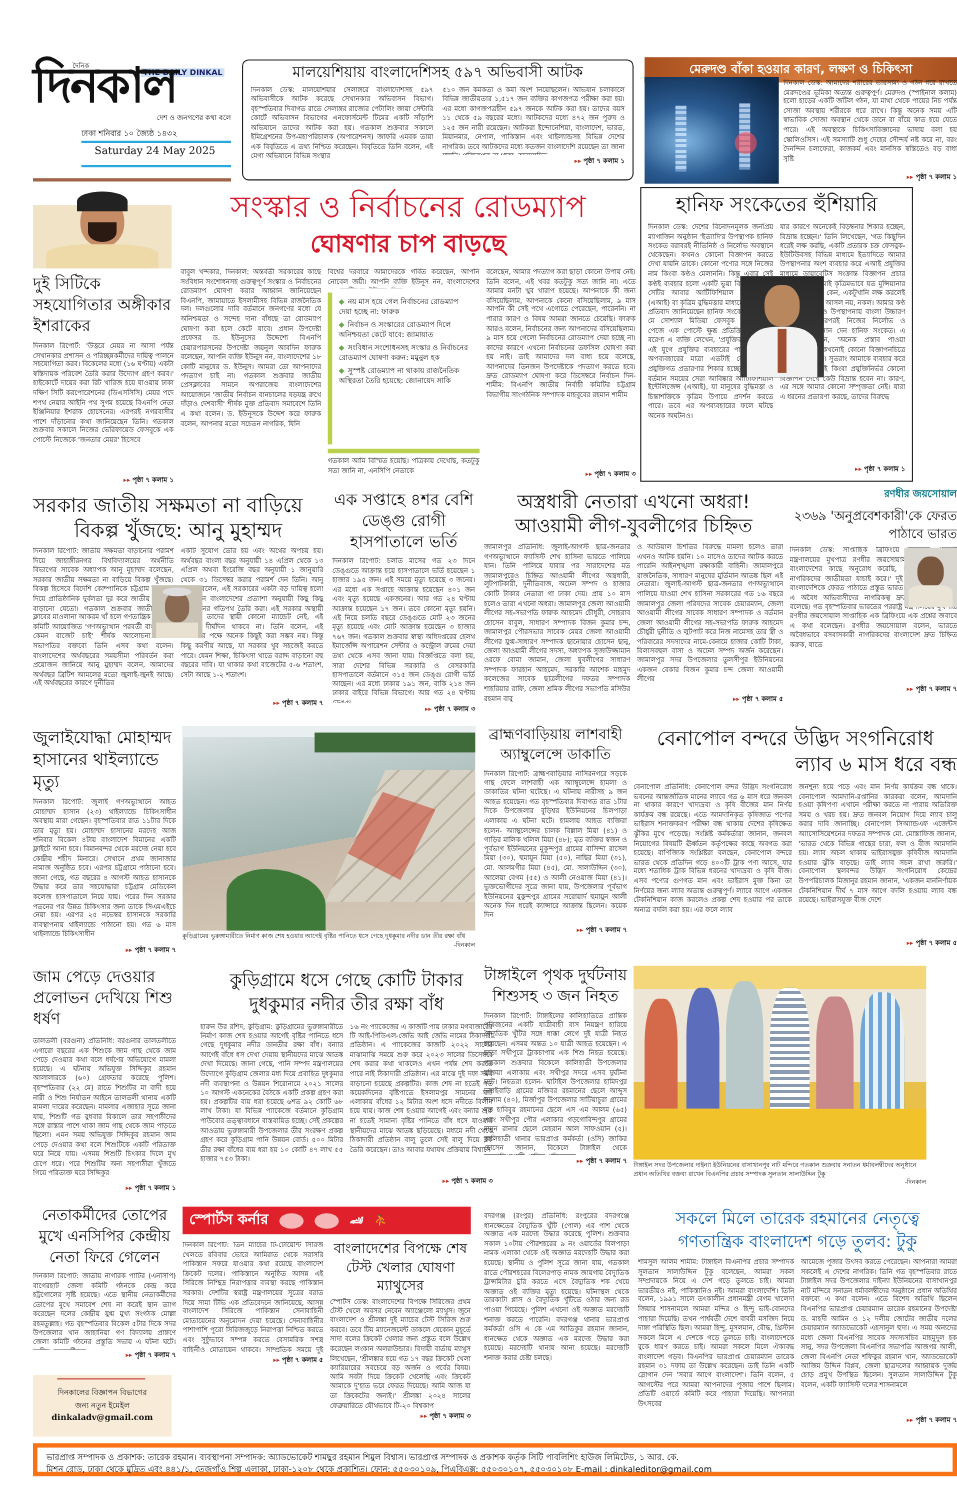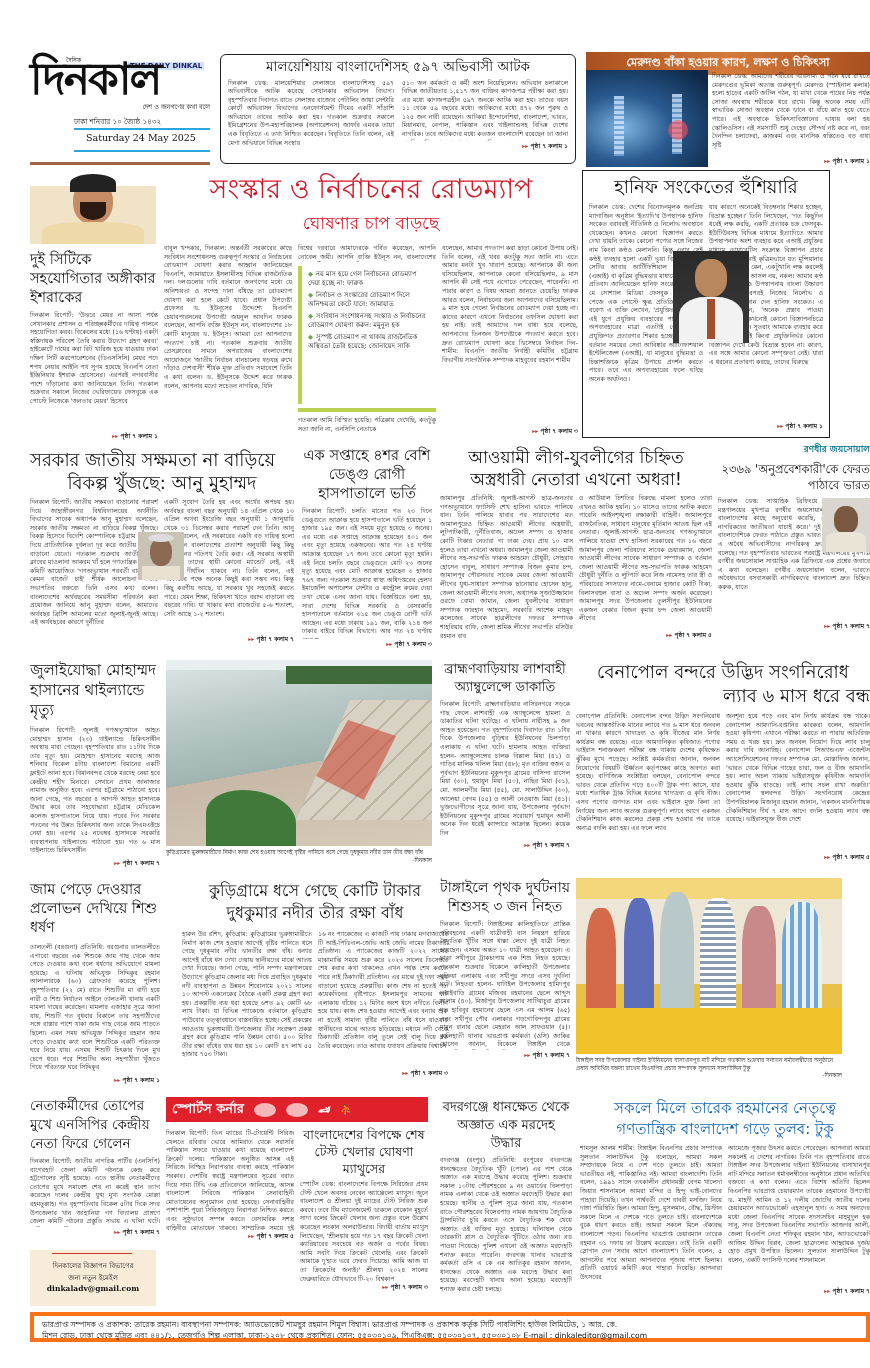--- a/index.html
+++ b/index.html
@@ -72,21 +72,21 @@
   <div style="position:absolute;left:12px;top:50px;width:102px;height:22px;border-radius:40% 40% 0 0;background:#eed9a8"></div>
 </div>
 <div class="abs" style="left:30px;top:250px;width:128px">
   <div class="hl" style="font-size:14.5px;font-weight:normal;text-align:left;line-height:19px">দুই সিটিকে সহযোগিতার অঙ্গীকার ইশরাকের</div>
   <div class="txt" style="height:120px;margin-top:4px">দিনকাল রিপোর্ট: 'উত্তরে মেয়র না আসা পর্যন্ত সেখানকার প্রশাসন ও পরিচ্ছন্নকর্মীদের দায়িত্ব পালনে সহযোগিতা করব। বিকেলের মধ্যে (১৬ ঘণ্টায়) একটা স্বস্তিদায়ক পরিবেশ তৈরি করার উদ্যোগ গ্রহণ করব।' হাইকোর্টে দায়ের করা রিট খারিজ হয়ে যাওয়ায় ঢাকা দক্ষিণ সিটি করপোরেশনের (ডিএসসিসি) মেয়র পদে শপথ নেয়ার আইনি পথ সুগম হয়েছে বিএনপি নেতা ইঞ্জিনিয়ার ইশরাক হোসেনের। এরপরই নগরবাসীর পাশে দাঁড়ানোর কথা জানিয়েছেন তিনি। গতকাল শুক্রবার সকালে নিজের ভেরিফায়েড ফেসবুকে এক পোস্টে নিজেকে 'জনতার মেয়র' হিসেবে</div>
   <div class="cont" style="text-align:right"><span class="arr">▸▸ </span><span>পৃষ্ঠা ৭ কলাম ১</span></div>
 </div>
 
 <div class="abs" style="left:164px;top:172px;width:414px;height:268px">
   <div class="hl red" style="font-size:27px;font-weight:normal;line-height:34px">সংস্কার ও নির্বাচনের রোডম্যাপ</div>
-  <div class="hl red" style="font-size:17px;font-weight:normal;line-height:34px">ঘোষণার চাপ বাড়ছে</div>
+  <div class="hl red" style="font-size:22px;font-weight:bold;line-height:34px">ঘোষণার চাপ বাড়ছে</div>
   <div style="display:flex;gap:6px;margin-top:4px">
     <div class="txt" style="width:128px;height:190px">বাবুল খন্দকার, দিনকাল: অন্তর্বর্তী সরকারের কাছে সংবিধান সংশোধনসহ গুরুত্বপূর্ণ সংস্কার ও নির্বাচনের রোডম্যাপ ঘোষণা করার আহ্বান জানিয়েছেন বিএনপি, জামায়াতে ইসলামীসহ বিভিন্ন রাজনৈতিক দল। দলগুলোর দাবি বর্তমানে জনগণের মধ্যে যে অনিশ্চয়তা ও সন্দেহ দানা বাঁধছে তা রোডম্যাপ ঘোষণা করা হলে কেটে যাবে। প্রধান উপদেষ্টা প্রফেসর ড. ইউনূসের উদ্দেশ্যে বিএনপি চেয়ারপারসনের উপদেষ্টা জয়নুল আবদিন ফারুক বলেছেন, আপনি ব্যক্তি ইউনূস নন, বাংলাদেশের ১৮ কোটি মানুষের ড. ইউনূস। আমরা তো আপনাদের পদত্যাগ চাই না। গতকাল শুক্রবার জাতীয় প্রেসক্লাবের সামনে অপরাজেয় বাংলাদেশের আয়োজনে 'জাতীয় নির্বাচন বানচালের ষড়যন্ত্র রুখে দাঁড়াও দেশবাসী' শীর্ষক মুক্ত প্রতিবাদ সমাবেশে তিনি এ কথা বলেন। ড. ইউনূসকে উদ্দেশ করে ফারুক বলেন, আপনার মতো সচেতন নাগরিক, যিনি</div>
     <div style="width:138px">
       <div class="txt" style="height:18px">বিশ্বের দরবারে আমাদেরকে গর্বিত করেছেন, আপনি নোবেল জয়ী। আপনি ব্যক্তি ইউনূস নন, বাংলাদেশের ১৮ কোটির ড. ইউনূস। কিন্তু</div>
       <div class="quote-box" style="margin:4px 0;height:138px">
         <p><span class="dia">◆</span><span>নয় মাস হয়ে গেল নির্বাচনের রোডম্যাপ দেয়া হচ্ছে না: ফারুক</span></p>
         <p><span class="dia">◆</span><span>নির্বাচন ও সংস্কারের রোডম্যাপ দিলে অনিশ্চয়তা কেটে যাবে: জামায়াত</span></p>
         <p><span class="dia">◆</span><span>সংবিধান সংশোধনসহ সংস্কার ও নির্বাচনের রোডম্যাপ ঘোষণা করুন: মমুনুল হক</span></p>
         <p><span class="dia">◆</span><span>সুস্পষ্ট রোডম্যাপ না থাকায় রাজনৈতিক অস্থিরতা তৈরি হয়েছে: জোনায়েদ সাকি</span></p>
       </div>
@@ -133,22 +133,22 @@
   </div>
 </div>
 
 <div class="abs" style="left:302px;top:446px;width:130px;height:200px">
   <div class="hl" style="font-size:14.5px;font-weight:normal;line-height:19px">এক সপ্তাহে ৪শর বেশি ডেঙ্গু রোগী হাসপাতালে ভর্তি</div>
   <div class="txt" style="height:132px;margin-top:4px">দিনকাল রিপোর্ট: চলতি মাসের গত ২৩ দিনে ডেঙ্গুতে আক্রান্ত হয়ে হাসপাতালে ভর্তি হয়েছেন ১ হাজার ১৯৫ জন। এই সময়ে মৃত্যু হয়েছে ৩ জনের। এর মধ্যে এক সপ্তাহে আক্রান্ত হয়েছেন ৪০১ জন এবং মৃত্যু হয়েছে একজনের। আর গত ২৪ ঘণ্টায় আক্রান্ত হয়েছেন ১৭ জন। তবে কোনো মৃত্যু হয়নি। এই নিয়ে চলতি বছরে ডেঙ্গুতে মোট ২৩ জনের মৃত্যু হয়েছে এবং মোট আক্রান্ত হয়েছেন ৩ হাজার ৭৬৭ জন। গতকাল শুক্রবার স্বাস্থ্য অধিদপ্তরের হেলথ ইমার্জেন্সি অপারেশন সেন্টার ও কন্ট্রোল রুমের দেয়া তথ্য থেকে এসব জানা যায়। বিজ্ঞপ্তিতে বলা হয়, সারা দেশের বিভিন্ন সরকারি ও বেসরকারি হাসপাতালে বর্তমানে ৩১৫ জন ডেঙ্গু রোগী ভর্তি আছেন। এর মধ্যে ঢাকায় ১৯১ জন, বাকি ২১৪ জন ঢাকার বাইরে বিভিন্ন বিভাগে। আর গত ২৪ ঘণ্টায় ডেঙ্গু</div>
   <div class="cont" style="text-align:right"><span class="arr">▸▸ </span><span>পৃষ্ঠা ৭ কলাম ৩</span></div>
 </div>
 
 <div class="abs" style="left:440px;top:446px;width:272px;height:200px">
+  <div class="hl" style="font-size:17px;font-weight:normal;line-height:22px">অস্ত্রধারী নেতারা এখনো অধরা!</div>
   <div class="hl" style="font-size:17px;font-weight:normal;line-height:22px">আওয়ামী লীগ-যুবলীগের চিহ্নিত</div>
-  <div class="hl" style="font-size:17px;font-weight:normal;line-height:22px">অস্ত্রধারী নেতারা এখনো অধরা!</div>
   <div style="display:flex;gap:6px;margin-top:4px">
     <div class="txt" style="flex:1;height:144px">জামালপুর প্রতিনিধি: জুলাই-আগস্ট ছাত্র-জনতার গণঅভ্যুত্থানে ফ্যাসিস্ট শেখ হাসিনা ভারতে পালিয়ে যান। তিনি পালিয়ে যাবার পর সারাদেশের মত জামালপুরেও চিহ্নিত আওয়ামী লীগের অস্ত্রধারী, লুটপাটকারী, দুর্নীতিবাজ, অঢেল সম্পদ ও হাজার কোটি টাকার নেতারা গা ঢাকা দেয়। প্রায় ১০ মাস হলেও তারা এখনো অধরা। জামালপুর জেলা আওয়ামী লীগের সহ-সভাপতি ফারুক আহমেদ চৌধুরী, সোহরাব হোসেন বাবুল, সাধারণ সম্পাদক বিজন কুমার চন্দ, জামালপুর পৌরসভার সাবেক মেয়র জেলা আওয়ামী লীগের যুগ্ম-সাধারণ সম্পাদক ছানোয়ার হোসেন ছানু, জেলা আওয়ামী লীগের সদস্য, অধ্যাপক সুজাউজ্জামান ওরফে বোমা জামান, জেলা যুবলীগের সাধারণ সম্পাদক ফারহান আহমেদ, সরকারি আশেক মাহমুদ কলেজের সাবেক ছাত্রলীগের দফতর সম্পাদক শাহরিয়ার রাফি, জেলা শ্রমিক লীগের সভাপতি মসিউর রহমান বাবু</div>
     <div style="flex:1">
       <div class="txt" style="height:136px">ও আউয়াল চিশতির বিরুদ্ধে মামলা হলেও তারা এখনও আটক হয়নি। ১০ মাসেও তাদের আটক করতে পারেনি আইনশৃঙ্খলা রক্ষাকারী বাহিনী। জামালপুরে রাজনৈতিক, সাধারণ মানুষের মূর্তিমান আতঙ্ক ছিল এই নেতারা। জুলাই-আগস্ট ছাত্র-জনতার গণঅভ্যুত্থানে পালিয়ে যাওয়া শেখ হাসিনা সরকারের গত ১৬ বছরে জামালপুর জেলা পরিষদের সাবেক চেয়ারম্যান, জেলা আওয়ামী লীগের সাবেক সাধারণ সম্পাদক ও বর্তমান জেলা আওয়ামী লীগের সহ-সভাপতি ফারুক আহমেদ চৌধুরী দুর্নীতি ও লুটপাট করে নিজ নামেসহ তার স্ত্রী ও পরিবারের সদস্যদের নামে-বেনামে হাজার কোটি টাকা, বিলাসবহুল বাসা ও অঢেল সম্পদ অর্জন করেছেন। জামালপুর সদর উপজেলার তুলসীপুর ইউনিয়নের একজন বেকার বিজন কুমার চন্দ জেলা আওয়ামী লীগের</div>
       <div class="cont" style="text-align:right"><span class="arr">▸▸ </span><span>পৃষ্ঠা ৭ কলাম ৫</span></div>
     </div>
   </div>
 </div>
 
 <div class="abs" style="left:718px;top:442px;width:152px;height:204px">
@@ -230,21 +230,21 @@
     <div style="position:absolute;left:124px;top:20px;width:36px;height:112px;background:repeating-linear-gradient(#ffffff 0 3px,#8a9ab0 3px 6px);border-radius:40% 40% 0 0"></div>
     <div style="position:absolute;left:166px;top:28px;width:34px;height:104px;background:#c9888a;border-radius:40% 40% 0 0"></div>
     <div style="position:absolute;left:206px;top:24px;width:40px;height:108px;background:repeating-linear-gradient(90deg,#6fa8d8 0 4px,#e8f0f8 4px 8px);border-radius:40% 40% 0 0"></div>
     <div style="position:absolute;left:0;top:130px;width:266px;height:46px;background:#f2c22a"></div>
   </div>
   <div class="caption" style="margin-top:3px;width:266px">টাঙ্গাইল সদর উপজেলার দাইন্যা ইউনিয়নের বাসাখানপুর নাট মন্দিরে গতকাল শুক্রবার সনাতন ধর্মাবলম্বীদের অনুষ্ঠানে প্রধান অতিথির বক্তব্য রাখেন বিএনপির প্রচার সম্পাদক সুলতান সালাউদ্দিন টুকু</div>
   <div class="caption" style="text-align:right;width:266px">-দিনকাল</div>
 </div>
 
 <div class="abs" style="left:30px;top:1096px;width:130px;height:150px">
-  <div class="hl" style="font-size:13.5px;font-weight:normal;text-align:left;line-height:19px">নেতাকর্মীদের তোপের মুখে এনসিপির কেন্দ্রীয় নেতা ফিরে গেলেন</div>
+  <div class="hl" style="font-size:13.5px;font-weight:normal;text-align:center;line-height:19px">নেতাকর্মীদের তোপের মুখে এনসিপির কেন্দ্রীয় নেতা ফিরে গেলেন</div>
   <div class="txt" style="height:70px;margin-top:4px">দিনকাল রিপোর্ট: জাতীয় নাগরিক পার্টির (এনসিপি) বাগেরহাট জেলা কমিটি গঠনকে কেন্দ্র করে হট্টগোলের সৃষ্টি হয়েছে। এতে স্থানীয় নেতাকর্মীদের তোপের মুখে সমাবেশ শেষ না করেই স্থান ত্যাগ করেছেন দলের কেন্দ্রীয় যুগ্ম মুখ্য সংগঠক মোল্লা রহমতুল্লাহ। গত বৃহস্পতিবার বিকেল ৫টার দিকে সদর উপজেলার খান জাহানিয়া গণ বিদ্যালয় প্রাঙ্গণে জেলা কমিটি গঠনের প্রস্তুতি সভায় এ ঘটনা ঘটে। স্থানীয় নেতাকর্মীদের</div>
   <div class="cont" style="text-align:right"><span class="arr">▸▸ </span><span>পৃষ্ঠা ৭ কলাম ৭</span></div>
 </div>
 
 <div class="abs adbox" style="left:30px;top:1250px;width:126px;height:56px;padding-top:10px">
   <div style="position:absolute;left:22px;top:3px;width:80px;height:1px;background:#c0392b"></div>
   <div style="font-size:7px">দিনকালের বিজ্ঞাপন বিভাগের</div>
   <div style="font-size:7px">জন্য নতুন ইমেইল</div>
   <div style="font-family:'DejaVu Serif',serif;font-size:7.5px;font-weight:bold">dinkaladv@gmail.com</div>
 </div>
@@ -264,21 +264,20 @@
     </div>
     <div style="flex:1">
       <div class="hl" style="font-size:12.5px;font-weight:normal;text-align:center;line-height:17px">বাংলাদেশের বিপক্ষে শেষ টেস্ট খেলার ঘোষণা ম্যাথুসের</div>
       <div class="txt" style="height:102px;margin-top:3px">স্পোর্টস ডেস্ক: বাংলাদেশের বিপক্ষে সিরিজের প্রথম টেস্ট খেলে অবসর নেবেন অ্যাঞ্জেলো ম্যাথুস। জুনে বাংলাদেশ ও শ্রীলঙ্কা দুই ম্যাচের টেস্ট সিরিজ শুরু করবে। তবে টিম ম্যানেজমেন্ট ডাকলে যেকোন মুহূর্তে সাদা বলের ক্রিকেট খেলার জন্য প্রস্তুত বলে উল্লেখ করেছেন লংকান অলরাউন্ডার। বিদায়ী বার্তায় ম্যাথুস লিখেছেন, 'শ্রীলঙ্কার হয়ে গত ১৭ বছর ক্রিকেট খেলা ক্যারিয়ারের সবচেয়ে বড় অর্জন ও গর্বের বিষয়। আমি সবটা দিয়ে ক্রিকেট খেলেছি এবং ক্রিকেট আমাকে দু'হাত ভরে ফেরত দিয়েছে। আমি আজ যা তা ক্রিকেটের জন্যই।' শ্রীলঙ্কা ২০২৪ সালের ফেব্রুয়ারিতে যৌথভাবে টি-২০ বিশ্বকাপ</div>
       <div class="cont" style="text-align:right"><span class="arr">▸▸ </span><span>পৃষ্ঠা ৭ কলাম ৩</span></div>
     </div>
   </div>
 </div>
 
 <div class="abs" style="left:440px;top:1098px;width:132px;height:200px">
-  <div class="hl" style="font-size:13px;font-weight:normal;line-height:18px">বদরগঞ্জে ধানক্ষেত থেকে অজ্ঞাত এক মরদেহ উদ্ধার</div>
   <div class="txt" style="height:140px;margin-top:4px">বদরগঞ্জ (রংপুর) প্রতিনিধি: রংপুরের বদরগঞ্জে ধানক্ষেতের বৈদ্যুতিক খুঁটি (পোল) এর পাশ থেকে অজ্ঞাত এক মরদেহ উদ্ধার করেছে পুলিশ। শুক্রবার সকাল ১০টায় পৌরশহরের ৯ নং ওয়ার্ডের বিলপাড়া নামক এলাকা থেকে ওই অজ্ঞাত মরদেহটি উদ্ধার করা হয়েছে। স্থানীয় ও পুলিশ সূত্রে জানা যায়, গতকাল রাতে পৌরশহরের বিলেরপাড় নামক জায়গায় বৈদ্যুতিক ট্রান্সমিটার চুরি করতে এসে বৈদ্যুতিক শক খেয়ে অজ্ঞাত ওই ব্যক্তির মৃত্যু হয়েছে। ঘটনাস্থল থেকে তারকাটা প্লাস ও বৈদ্যুতিক খুঁটিতে ওঠার জন্য রড পাওয়া গিয়েছে। পুলিশ এখনো ওই অজ্ঞাত মরদেহটি শনাক্ত করতে পারেনি। বদরগঞ্জ থানার ভারপ্রাপ্ত কর্মকর্তা ওসি এ কে এম আতিকুর রহমান জানান, ধানক্ষেত থেকে অজ্ঞাত এক মরদেহ উদ্ধার করা হয়েছে। মরদেহটি থানায় আনা হয়েছে। মরদেহটি শনাক্ত করার চেষ্টা চলছে।</div>
 </div>
 
 <div class="abs" style="left:580px;top:1098px;width:290px;height:200px">
   <div class="hl" style="font-size:15px;font-weight:normal;line-height:21px;color:#1565b0">সকলে মিলে তারেক রহমানের নেতৃত্বে</div>
   <div class="hl" style="font-size:15px;font-weight:normal;line-height:21px;color:#1565b0">গণতান্ত্রিক বাংলাদেশ গড়ে তুলব: টুকু</div>
   <div style="display:flex;gap:6px;margin-top:4px">
     <div class="txt" style="flex:1;height:150px">শামসুল আলম শামীম: টাঙ্গাইল বিএনপির প্রচার সম্পাদক সুলতান সালাউদ্দিন টুকু বলেছেন, আমরা সকল সম্প্রদায়কে নিয়ে এ দেশ গড়ে তুলতে চাই। আমরা ভারতীয়ও নই, পাকিস্তানিও নই। আমরা বাংলাদেশি। তিনি বলেন, ১৯৯১ সালে তৎকালীন প্রধানমন্ত্রী বেগম খালেদা জিয়ার শাসনামলে আমরা মন্দির ও হিন্দু ভাই-বোনদের পাহারা দিয়েছি। তখন পার্শ্ববর্তী দেশে বাবরী মসজিদ নিয়ে দাঙ্গা পরিস্থিতি ছিল। আমরা হিন্দু, মুসলমান, বৌদ্ধ, খ্রিস্টান সকলে মিলে এ দেশকে গড়ে তুলতে চাই। বাংলাদেশকে বুকে ধারণ করতে চাই। আমরা সকলে মিলে ঐক্যবদ্ধ বাংলাদেশ গড়ব। বিএনপির ভারপ্রাপ্ত চেয়ারম্যান তারেক রহমান ৩১ দফায় তা উল্লেখ করেছেন। তাই তিনি একটি স্লোগান দেন 'সবার আগে বাংলাদেশ'। তিনি বলেন, ৫ আগস্টের পরে আমরা আপনাদের পূজায় পাশে ছিলাম। প্রতিটি ওয়ার্ডে কমিটি করে পাহারা দিয়েছি। আপনারা উৎসবের</div>
     <div style="flex:1">
       <div class="txt" style="height:142px">আমেজে পূজার উৎসব করতে পেরেছেন। আপনারা আমরা সকলেই এ দেশের নাগরিক। তিনি গত বৃহস্পতিবার রাতে টাঙ্গাইল সদর উপজেলার দাইন্যা ইউনিয়নের বাসাখানপুর নাট মন্দিরে সনাতন ধর্মাবলম্বীদের অনুষ্ঠানে প্রধান অতিথির বক্তব্যে এ কথা বলেন। এতে বিশেষ অতিথি ছিলেন বিএনপির ভারপ্রাপ্ত চেয়ারম্যান তারেক রহমানের উপদেষ্টা ড. মাহদী আমিন ও ১২ দলীয় জোটের জাতীয় দলের চেয়ারম্যান অ্যাডভোকেট এহসানুল হুদা। এ সময় অন্যদের মধ্যে জেলা বিএনপির সাবেক সদস্যসচিব মাহমুদুল হক সানু, সদর উপজেলা বিএনপির সভাপতি আজগর আলী, জেলা বিএনপি নেতা শফিকুর রহমান খান, অ্যাডভোকেট আজিম উদ্দিন বিপ্লব, জেলা ছাত্রদলের আহ্বায়ক দুর্জয় হোড় প্রমুখ উপস্থিত ছিলেন। সুলতান সালাউদ্দিন টুকু বলেন, একটি ফ্যাসিস্ট দলের শাসনামলে</div>

